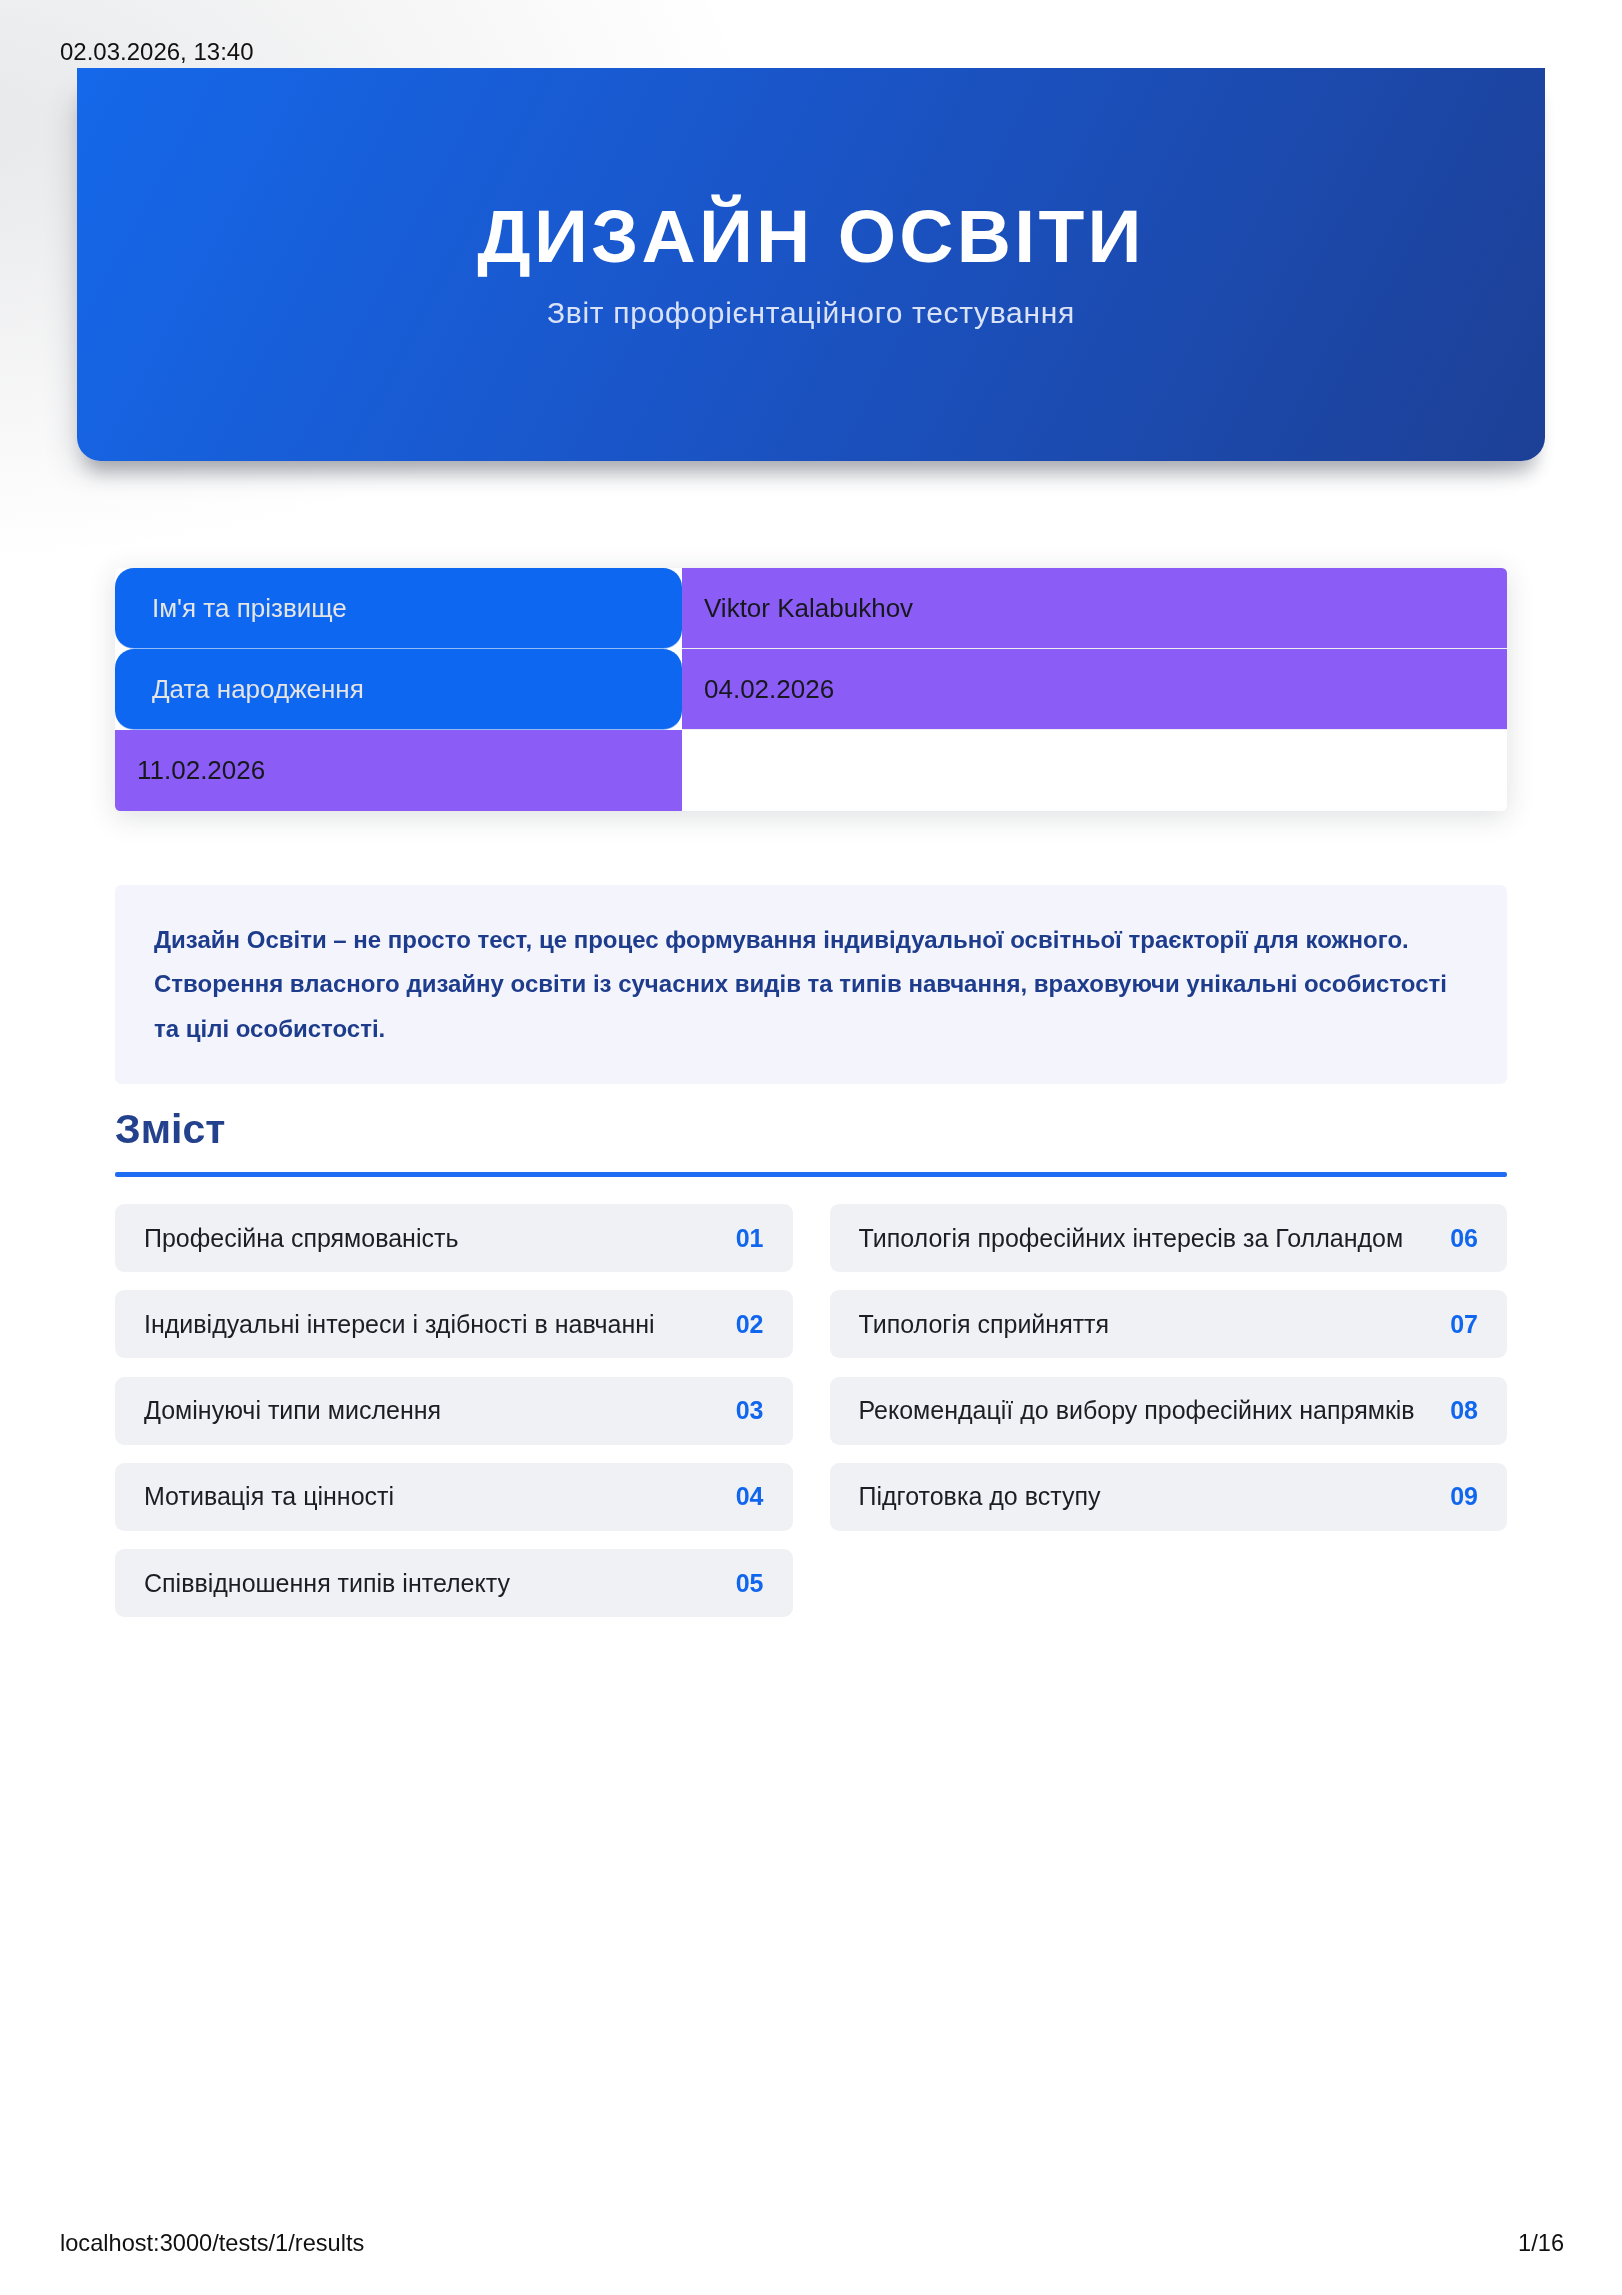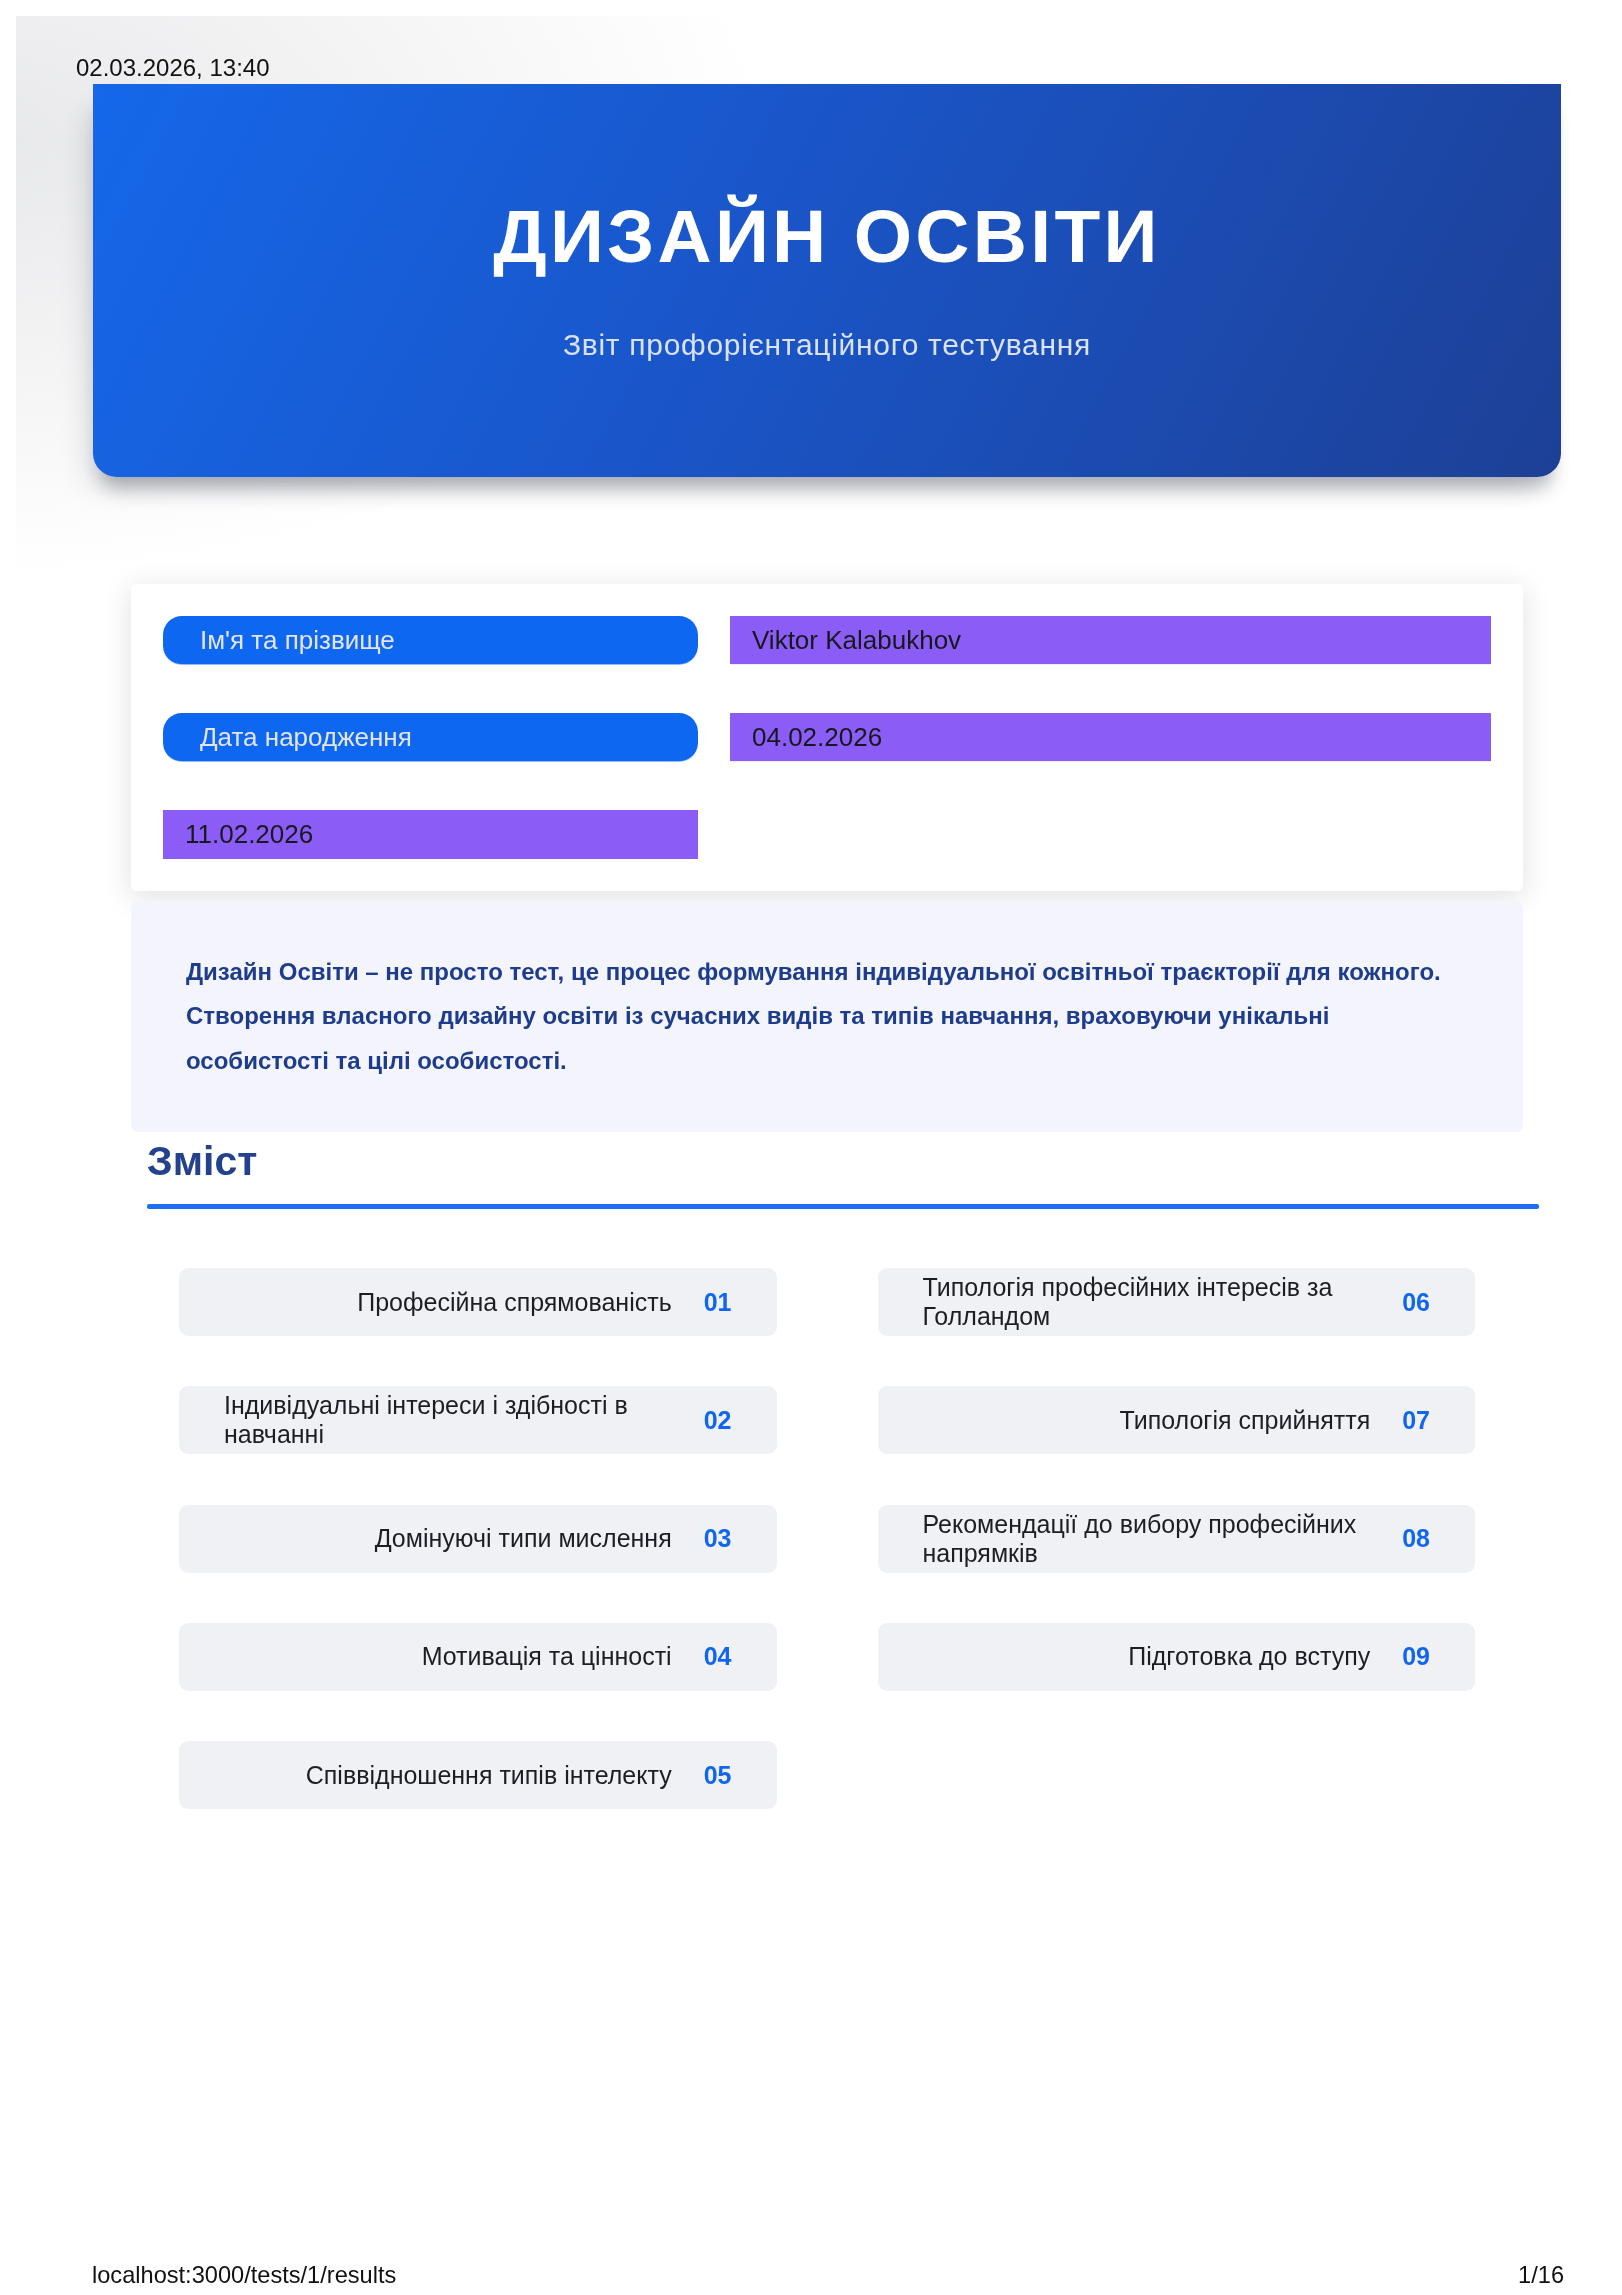--- a/index.html
+++ b/index.html
@@ -7,21 +7,21 @@
     --heading-navy:#24418d;
     --intro-navy:#1e3c8c;
     --card-gradient-start:#1568ea;
     --card-gradient-mid:#1a55c8;
     --card-gradient-end:#1d4096;
     --table-label-bg:#0d67f0;
     --toc-item-bg:#f0f1f4;
     --intro-bg:#f4f4fc;
     --divider-blue:#1f6df2;
   }
-  *{margin:16px;padding:0;box-sizing:border-box;}
+  *{margin:0;padding:0;box-sizing:border-box;}
   html,body{margin:0;padding:0;}
   body{
     width:1622px;height:2295px;
     background:#ffffff;
     position:relative;
     overflow:hidden;
     font-family:"Liberation Sans","DejaVu Sans",sans-serif;
     color:#16181d;
   }
   
@@ -93,21 +93,21 @@
   .toc-divider{
     margin-top:18.3px;height:4.6px;width:100%;
     background:var(--divider-blue,#1f6df2);
     border-radius:2px;
   }
   .toc-columns{display:flex;gap:37px;margin-top:27px;}
   .toc-col{flex:1;display:flex;flex-direction:column;gap:18.3px;}
   .toc-item{
     background:var(--toc-item-bg,#f0f1f4);
     border-radius:9.2px;height:68px;
-    display:flex;align-items:center;justify-content:flex-end;
+    display:flex;align-items:center;justify-content:space-between;
     padding:0 29px;
     cursor:pointer;
   }
   .toc-item-label{color:#1b1e24;font-size:25px;}
   .toc-item-page{color:var(--accent,#1166ee);font-size:25px;font-weight:bold;}
   
   .print-footer{
     position:absolute;left:60px;top:2230px;width:1504px;
     display:flex;justify-content:space-between;align-items:baseline;
     font-size:23.6px;color:#111;

